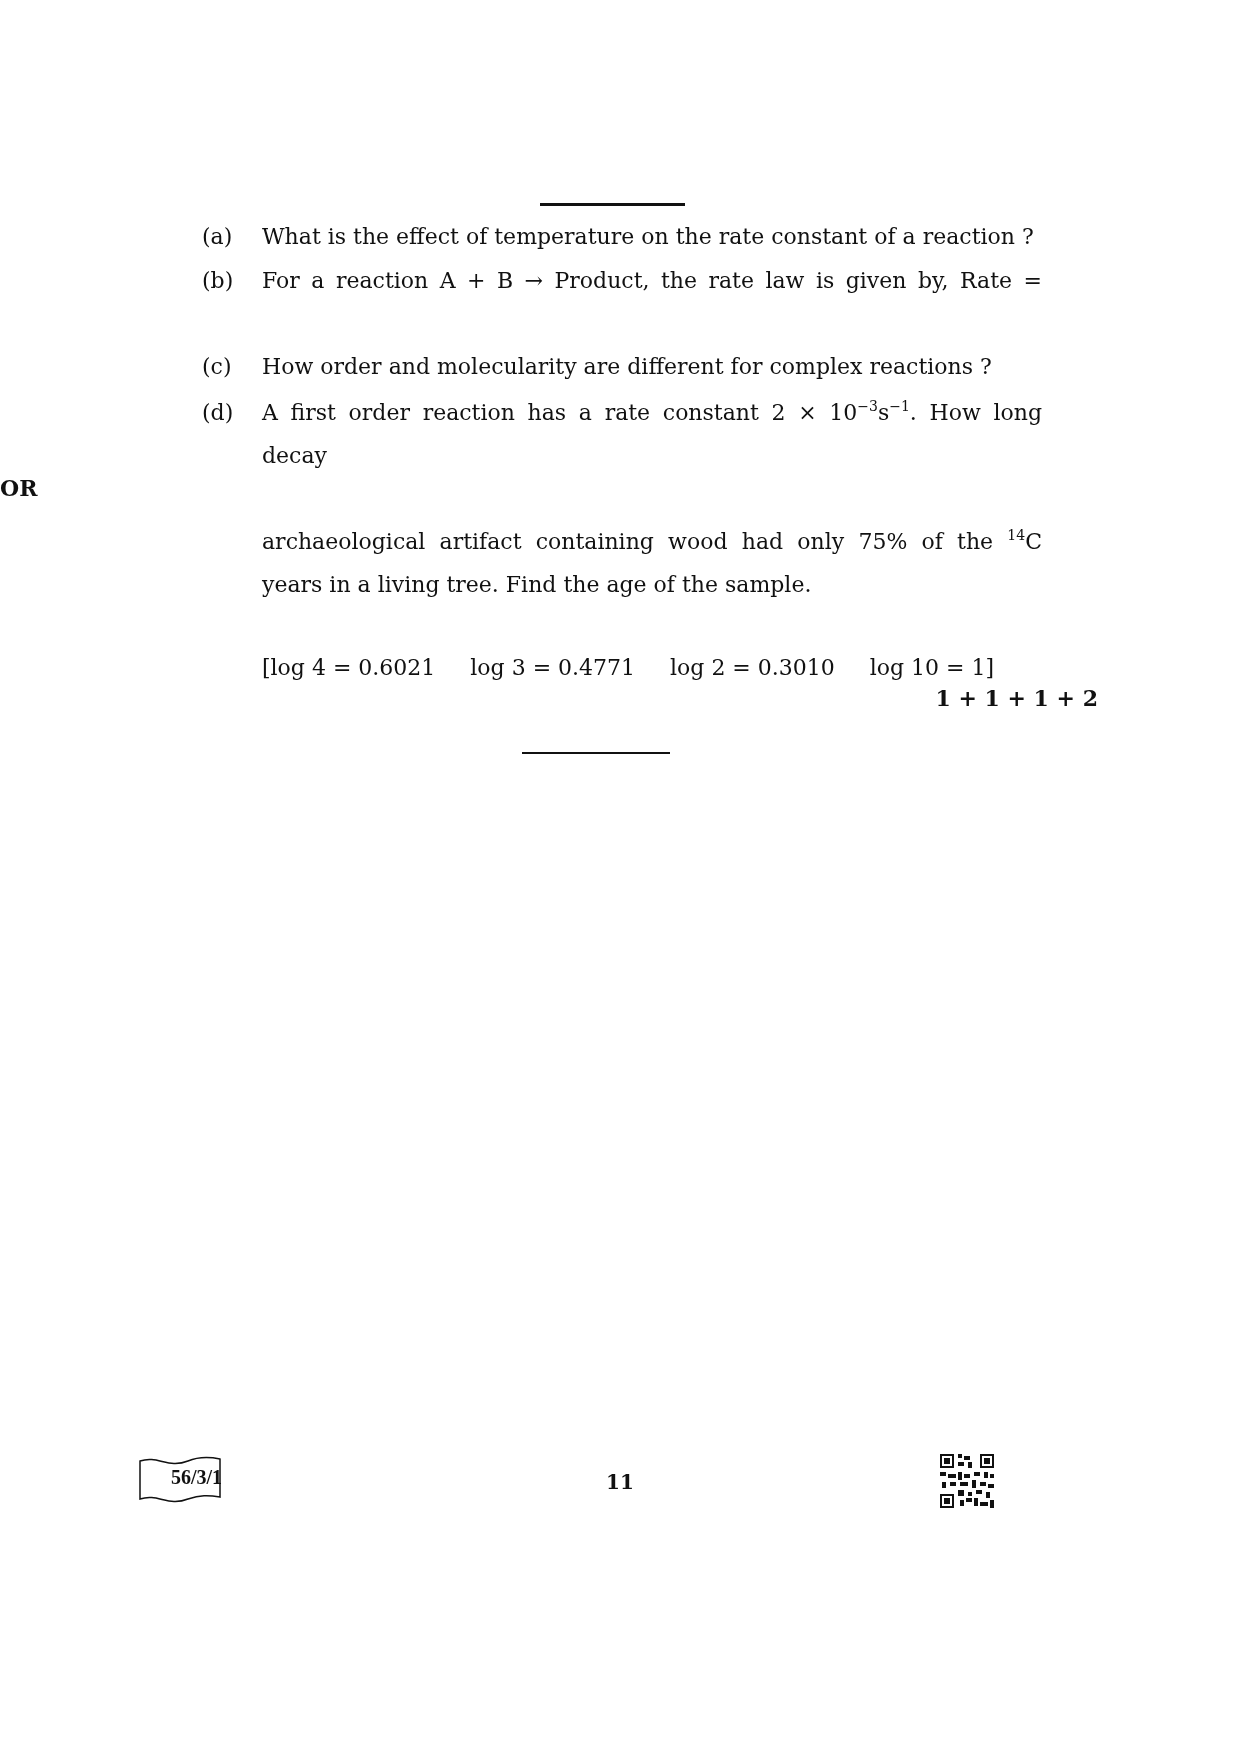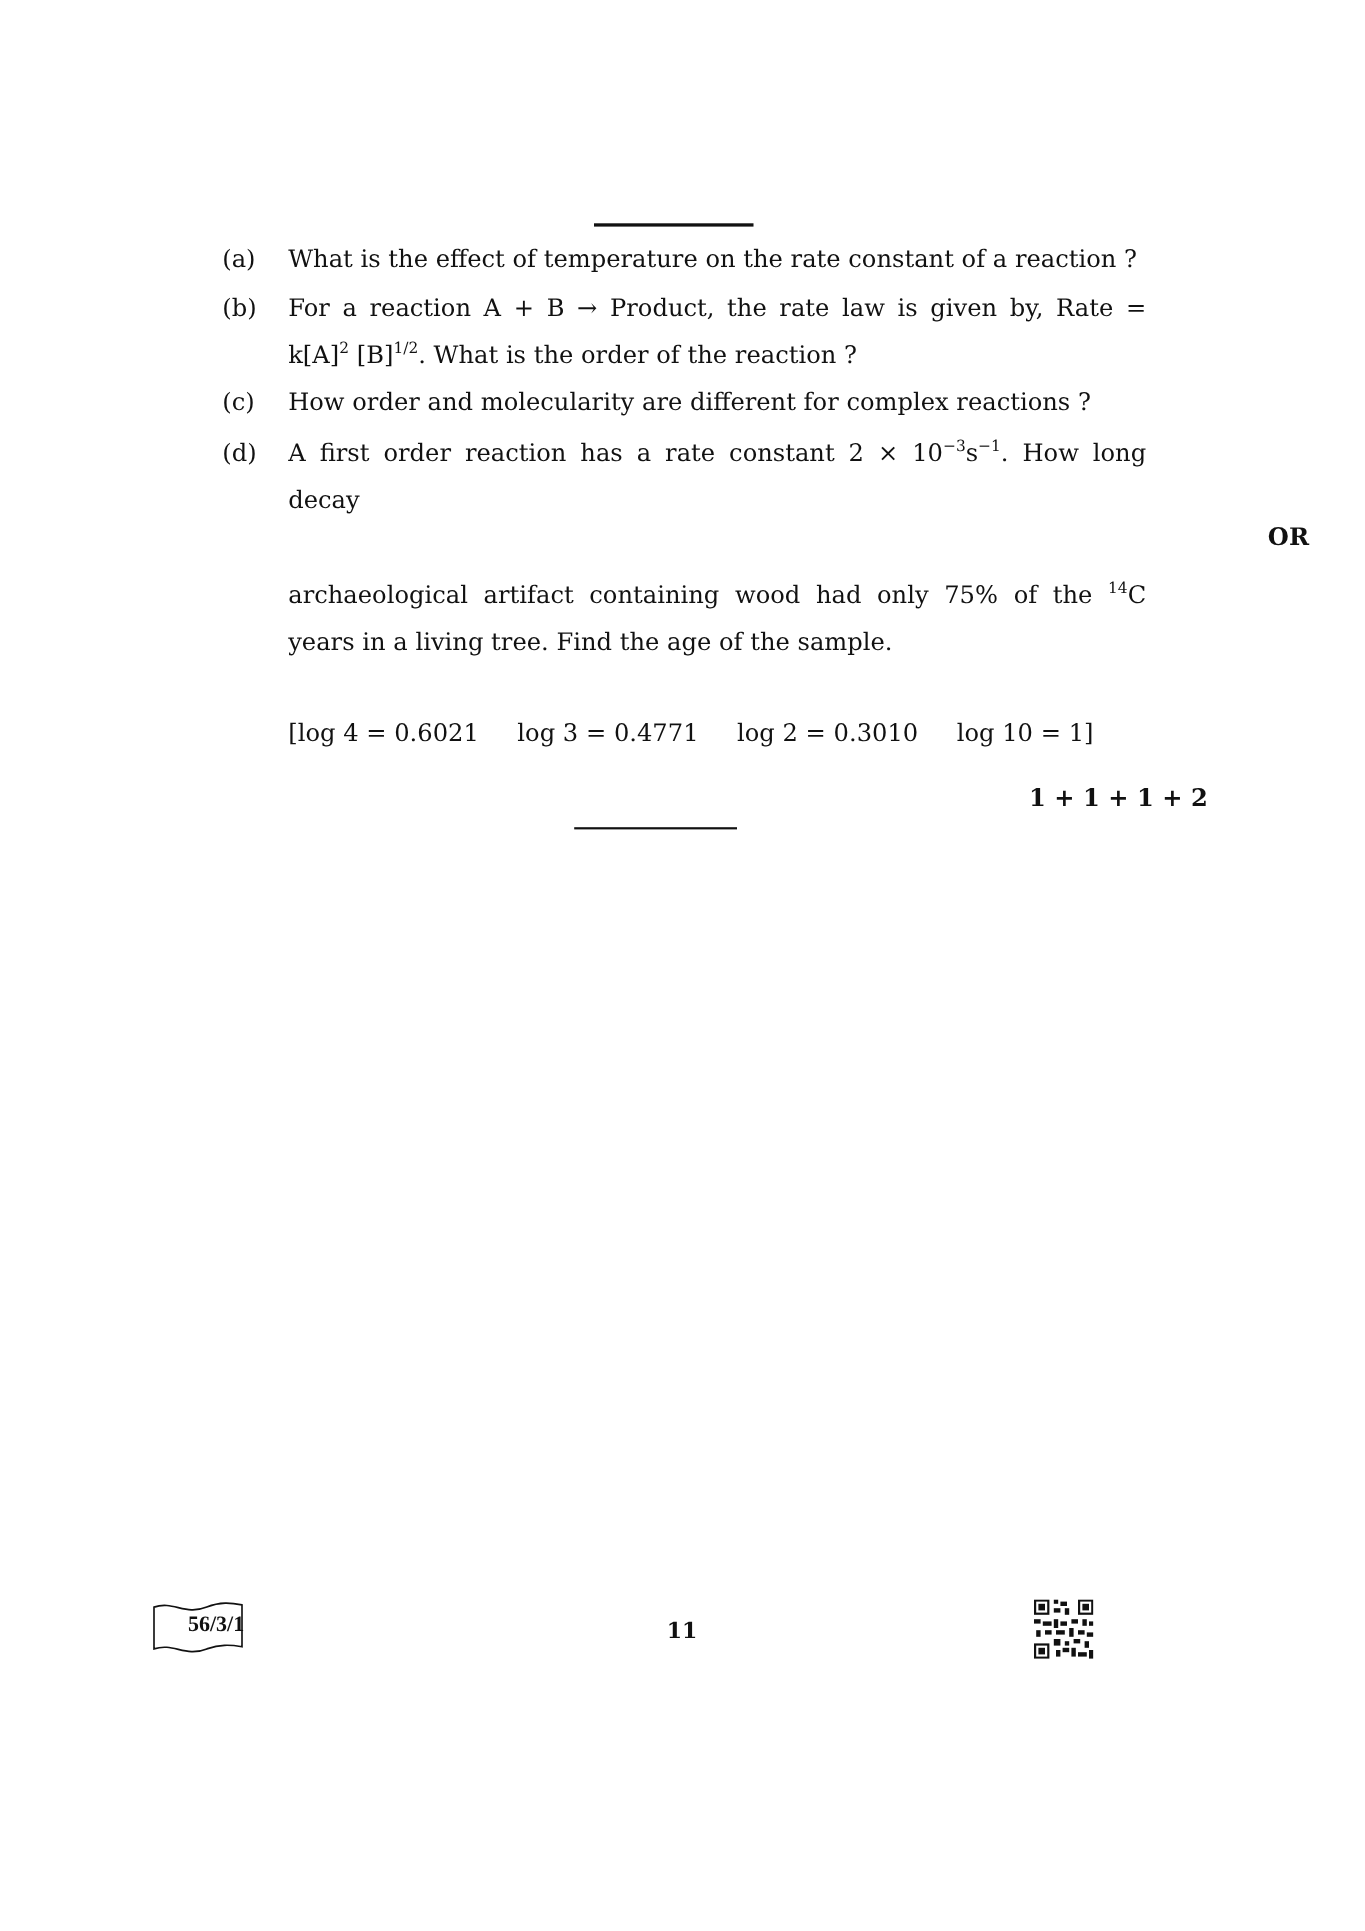--- a/index.html
+++ b/index.html
@@ -16,25 +16,25 @@
   .q .label { position: absolute; left: 0; top: 0; width: 50px; }
   .q .text { margin-left: 60px; text-align: justify; text-align-last: auto; }
   .justify-line { text-align: justify; text-align-last: justify; display: block; }
   sup { font-size: 14px; line-height: 0; vertical-align: 9px; }
 
   #qa { top: 215px; }
   #qb { top: 259px; }
   #qc { top: 345px; }
   #qd { top: 391px; }
 
-  .or { position: absolute; left: 0; width: 1190px; top: 475px; text-align: right; font-weight: bold; font-size: 22px; }
+  .or { position: absolute; left: 0; width: 1190px; top: 475px; text-align: left; font-weight: bold; font-size: 22px; }
 
   .alt { position: absolute; left: 262px; width: 780px; top: 520px; font-size: 22px; line-height: 43px; }
   .logs { position: absolute; left: 262px; top: 648px; font-size: 22px; line-height: 40px; white-space: pre; }
-  .marks { position: absolute; right: 143px; top: 706px; font-size: 22px; font-weight: bold; line-height: 40px; }
+  .marks { position: absolute; right: 143px; top: 678px; font-size: 22px; font-weight: bold; line-height: 40px; }
 
   .footer-code {
     position: absolute; left: 138px; top: 1455px; width: 84px; height: 48px;
   }
   .footer-code svg { position: absolute; left: 0; top: 0; }
   .footer-code span {
     position: absolute; left: 0; width: 84px; top: 11px; text-align: right;
     font-weight: bold; font-size: 20px; font-family: "Liberation Serif", serif;
   }
   .page-num { position: absolute; left: 590px; width: 60px; top: 1470px; text-align: center; font-weight: bold; font-size: 20px; }
@@ -47,21 +47,20 @@
 
 <div class="q" id="qa">
   <span class="label">(a)</span>
   <div class="text">What is the effect of temperature on the rate constant of a reaction ?</div>
 </div>
 
 <div class="q" id="qb">
   <span class="label">(b)</span>
   <div class="text">
     <span class="justify-line">For a reaction A + B → Product, the rate law is given by, Rate =</span>
-    <span><span>k[A]</span><sup>2</sup><span> [B]</span><sup>1/2</sup><span>. What is the order of the reaction ?</span></span>
   </div>
 </div>
 
 <div class="q" id="qc">
   <span class="label">(c)</span>
   <div class="text">How order and molecularity are different for complex reactions ?</div>
 </div>
 
 <div class="q" id="qd">
   <span class="label">(d)</span>

